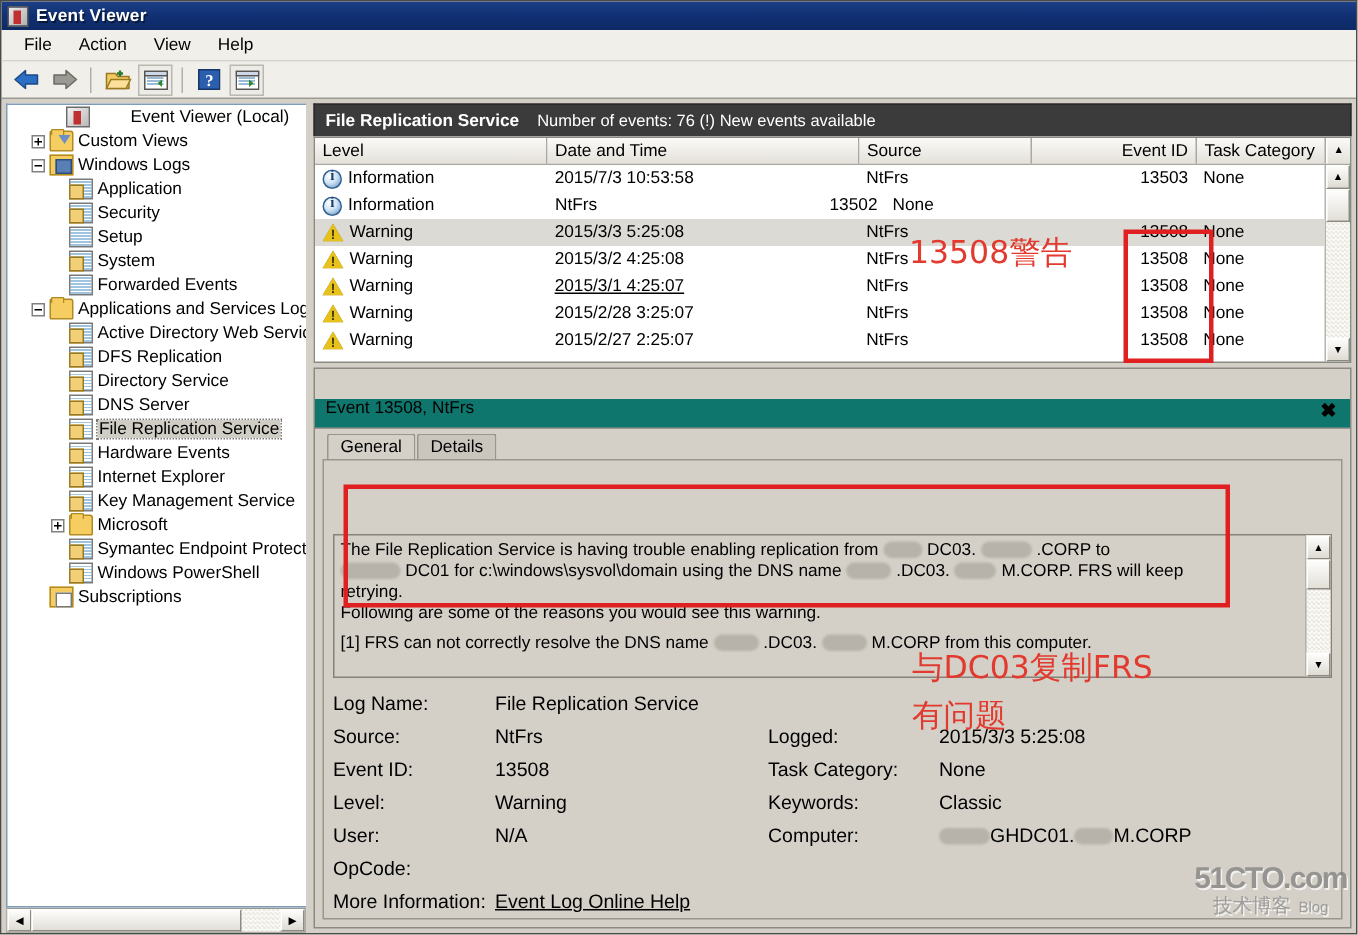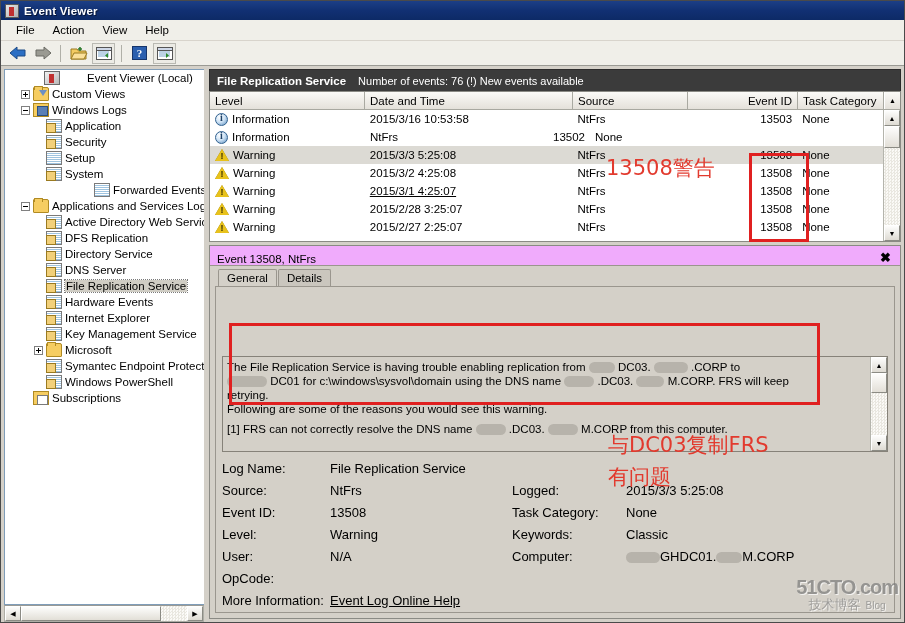--- a/index.html
+++ b/index.html
@@ -301,27 +301,28 @@
 
   
   #detailwrap {
     flex: 1; margin-top: 3px;
     background: #d4d0c8;
     border: 1px solid #8a8a84;
     display: flex; flex-direction: column;
     min-height: 0;
   }
   #detail-title {
-    height: 20px; display: flex; align-items: flex-end;
+    height: 20px; display: flex; align-items: flex-start;
     justify-content: space-between;
     padding: 0 6px 0 7px;
     font-size: 11.5px;
-    background: #f0abfc;
+    background: #0f766e;
     border-bottom: 1px solid #9a968e;
     flex: none;
+    margin-top: 20px;
   }
   .close-x { font-weight: bold; font-size: 13px; cursor: default; padding: 0 3px; }
 
   #tabsrow { height: 20px; display: flex; align-items: flex-end; padding-left: 8px; flex: none; }
   .tab {
     font-size: 11.5px; padding: 2px 8px 2px 8px;
     border: 1px solid #9a968e; border-bottom: none;
     background: #cac6be; margin-right: 1px;
     border-radius: 2px 2px 0 0; cursor: default;
   }
@@ -494,21 +495,21 @@
           <div class="tnode" style="padding-left: 29px;">
             <span class="expander none"></span>
             <span class="ticon ic-log plain"></span>
             <span class="tlabel">Setup</span>
           </div>
           <div class="tnode" style="padding-left: 29px;">
             <span class="expander none"></span>
             <span class="ticon ic-log"></span>
             <span class="tlabel">System</span>
           </div>
-          <div class="tnode" style="padding-left: 29px; margin-left: 48px;">
+          <div class="tnode" style="padding-left: 29px;">
             <span class="expander none"></span>
             <span class="ticon ic-log plain"></span>
             <span class="tlabel">Forwarded Events</span>
           </div>
           <div class="tnode" style="padding-left: 16px;">
             <span class="expander minus"></span>
             <span class="ticon ic-folder"></span>
             <span class="tlabel">Applications and Services Logs</span>
           </div>
           <div class="tnode" style="padding-left: 29px;">
@@ -609,21 +610,21 @@
             </div>
             <div class="ch-sort" style="font-size: 7px;">▲</div>
           </div>
         <div style="flex:1; display:flex; min-height:0;">
           <div id="rows">
               <div class="row">
                 <div class="cell" style="width: 155px;">
                   <span class="lvl-icon ic-info"></span>
                   <span>Information</span>
                 </div>
-                <div class="cell" style="width: 208px;">2015/3/16 10:53:58</div>
+                <div class="cell" style="width: 208px;">2015/7/3 10:53:58</div>
                 <div class="cell" style="width: 115px;">NtFrs</div>
                 <div class="cell right" style="width: 110px;">13503</div>
                 <div class="cell" style="width: 86px;">None</div>
               </div>
               <div class="row">
                 <div class="cell" style="width: 155px;">
                   <span class="lvl-icon ic-info"></span>
                   <span>Information</span>
                 </div>
                 <div class="cell" style="width: 115px;">NtFrs</div>

